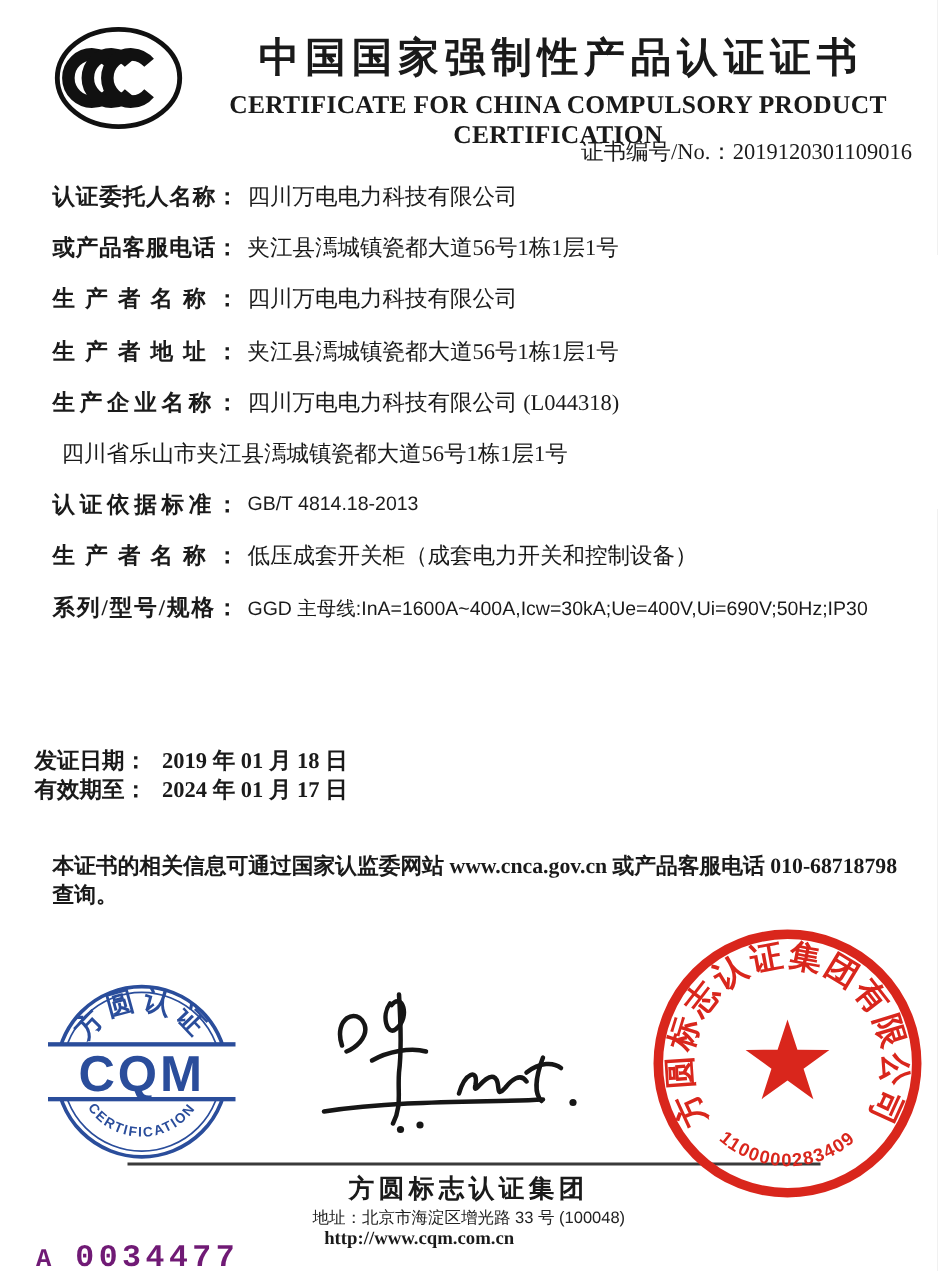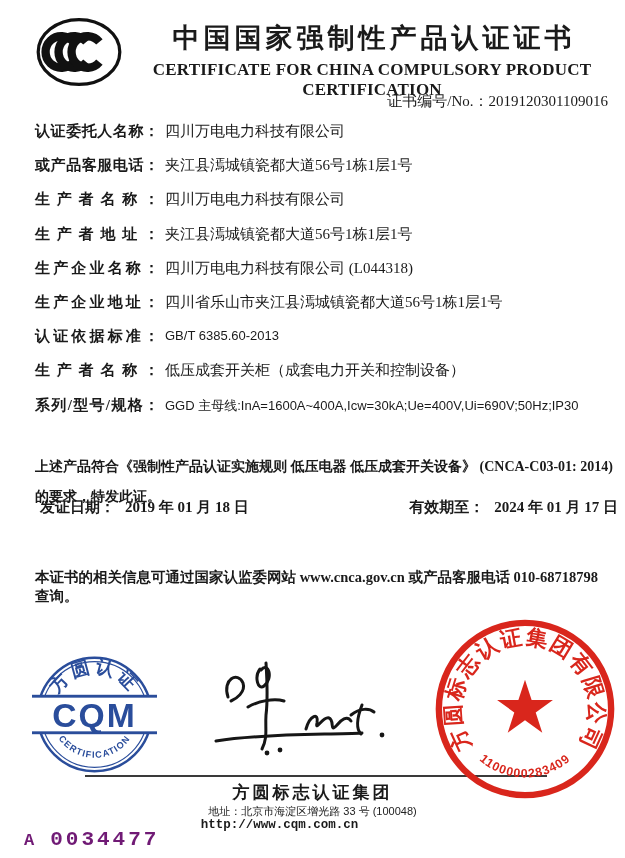--- a/index.html
+++ b/index.html
@@ -20,37 +20,37 @@
   
   .fields{position:absolute;left:35px;top:122px;width:578px;}
   .frow{height:34.2px;display:flex;align-items:flex-start;}
   .frow .label{flex:0 0 124px;width:124px;font-size:15px;font-weight:bold;
     text-align:justify;text-align-last:justify;}
   .frow .value{font-size:15px;padding-left:6px;white-space:nowrap;}
   .frow .value.tech{font-family:"Liberation Sans", sans-serif;font-size:13px;padding-top:1px;}
   
   .statement{position:absolute;left:35px;top:452px;width:578px;font-size:14px;
     font-weight:bold;line-height:30px;}
-  .dates{position:absolute;left:40px;top:498px;width:578px;display:flex;
-    justify-content:space-between;font-size:15px;font-weight:bold;}
+  .dates{position:absolute;left:23px;top:498px;width:578px;display:flex;
+    justify-content:space-between;font-size:15px;font-weight:bold;flex-direction:column;}
   .dates .gap{display:inline-block;width:10px;}
   .note-validity{position:absolute;left:35px;top:530px;width:578px;font-size:14.5px;font-weight:bold;}
   .note-info{position:absolute;left:35px;top:568px;width:578px;font-size:14.5px;font-weight:bold;}
   
   .cqm-logo{position:absolute;left:32px;top:652px;width:125px;height:125px;}
   .signature{position:absolute;left:210px;top:655px;width:205px;height:120px;}
   .seal{position:absolute;left:432px;top:616px;width:186px;height:186px;z-index:2;}
   
   .footer-rule{position:absolute;left:85px;top:775px;width:462px;border-top:2px solid #3a3a3a;}
   .footer-company{position:absolute;left:0;top:781px;width:625px;text-align:center;
     font-size:17px;font-weight:bold;letter-spacing:3px;}
   .footer-address{position:absolute;left:0;top:804px;width:625px;text-align:center;
     font-size:11px;font-family:"Liberation Sans", sans-serif;color:#222;}
   .footer-web{position:absolute;left:0;top:818px;width:559px;text-align:center;
-    font-size:12.5px;font-weight:bold;font-family:Liberation Mono, monospace;}
+    font-size:12.5px;font-weight:bold;font-family:Liberation Serif, serif;}
   .serial{position:absolute;left:24px;top:828px;color:#701a75;
     font-family:"Liberation Mono", monospace;font-weight:bold;}
   .serial .prefix{font-size:17px;margin-right:16px;}
   .serial .num{font-size:21px;letter-spacing:3px;}
 </style>
 </head>
 <body>
 
 <div class="page">
 
@@ -83,38 +83,36 @@
     </div>
     <div class="frow">
       <span class="label">生产者地址：</span>
       <span class="value">夹江县漹城镇瓷都大道56号1栋1层1号</span>
     </div>
     <div class="frow">
       <span class="label">生产企业名称：</span>
       <span class="value">四川万电电力科技有限公司 (L044318)</span>
     </div>
     <div class="frow">
-      <span class="label">生产企业地址：</span>
       <span class="value">四川省乐山市夹江县漹城镇瓷都大道56号1栋1层1号</span>
     </div>
     <div class="frow">
       <span class="label">认证依据标准：</span>
-      <span class="value tech">GB/T 6385.60-2013</span>
+      <span class="value tech">GB/T 4814.18-2013</span>
     </div>
     <div class="frow">
       <span class="label">生产者名称：</span>
       <span class="value">低压成套开关柜（成套电力开关和控制设备）</span>
     </div>
     <div class="frow">
       <span class="label">系列/型号/规格：</span>
       <span class="value tech">GGD 主母线:InA=1600A~400A,Icw=30kA;Ue=400V,Ui=690V;50Hz;IP30</span>
     </div>
   </div>
 
-  <div class="statement">上述产品符合《强制性产品认证实施规则 低压电器 低压成套开关设备》 (CNCA-C03-01: 2014)的要求，特发此证。</div>
 
   <div class="dates">
     <span>
       <span>发证日期：</span><span class="gap"></span><span>2019 年 01 月 18 日</span>
     </span>
     <span>
       <span>有效期至：</span><span class="gap"></span><span>2024 年 01 月 17 日</span>
     </span>
   </div>
 

